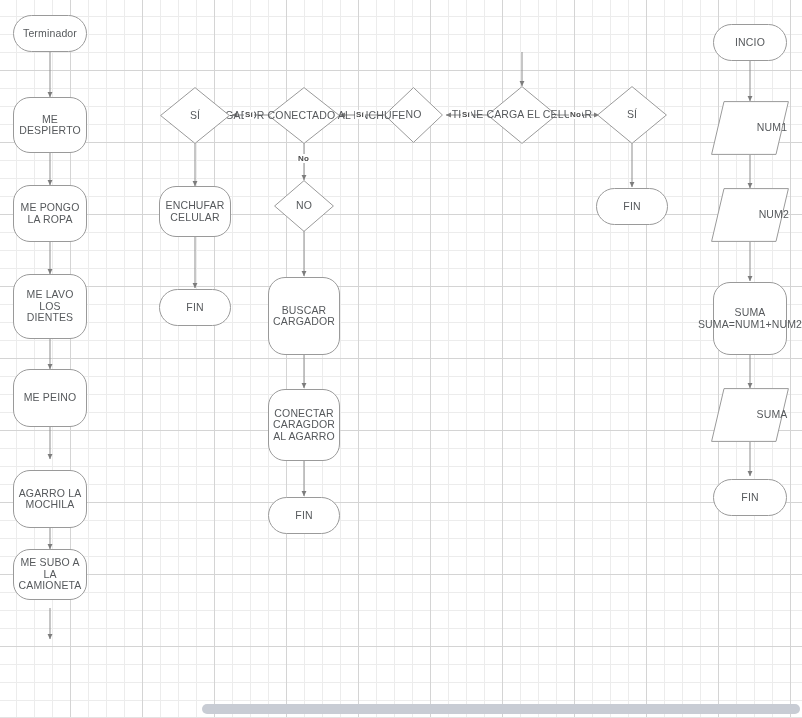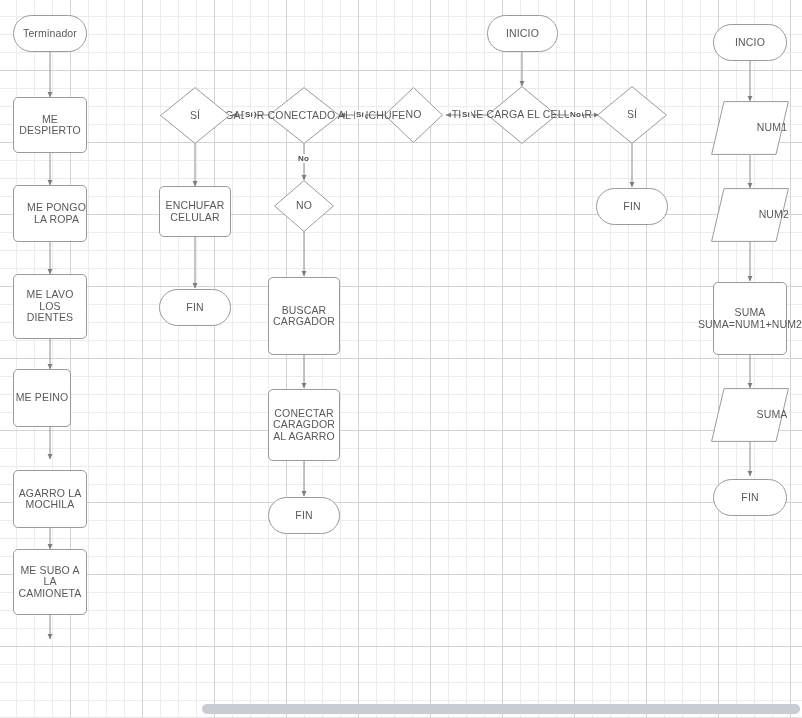--- a/index.html
+++ b/index.html
@@ -33,21 +33,21 @@
     background:#ffffff;
     color:#56595c;
     font-size:10.5px;
     line-height:11.5px;
     letter-spacing:.15px;
     white-space:pre-line;
     z-index:3;
   }
   .process{
     border:1px solid #9a9a9a;
-    border-radius:5px;
+    border-radius:17px;
   }
   .terminator{
     border:1px solid #9a9a9a;
     border-radius:999px;
   }
   .io{
     border:none;
     background:transparent;
   }
   .io .io-label{position:relative;z-index:2;padding-left:44px;}
@@ -145,50 +145,47 @@
 
   <div class="node terminator" style="left:13px;top:15px;width:74px;height:37px;">
     <span>Terminador</span>
   </div>
 
   <div class="node process" style="left:13px;top:97px;width:74px;height:56px;">
     <span>ME
 DESPIERTO</span>
   </div>
 
-  <div class="node process" style="left:13px;top:185px;width:74px;height:57px;justify-content:flex-end;">
+  <div class="node process" style="left:13px;top:185px;width:74px;height:57px;">
     <span>ME PONGO
 LA ROPA</span>
   </div>
 
   <div class="node process" style="left:13px;top:274px;width:74px;height:65px;">
     <span>ME LAVO
 LOS
 DIENTES</span>
   </div>
 
-  <div class="node process" style="left:13px;top:369px;width:58px;height:58px;">
+  <div class="node process" style="left:13px;top:369px;width:74px;height:58px;">
     <span>ME PEINO</span>
   </div>
 
   <div class="node process" style="left:13px;top:470px;width:74px;height:58px;">
     <span>AGARRO LA
 MOCHILA</span>
   </div>
 
-  <div class="node process" style="left:13px;top:549px;width:74px;height:66px;">
+  <div class="node process" style="left:13px;top:549px;width:74px;height:51px;">
     <span>ME SUBO A
 LA
 CAMIONETA</span>
   </div>
 
 
-  <div class="node terminator" style="left:487px;top:15px;width:71px;height:37px;">
-    <span>INICIO</span>
-  </div>
 
   <div class="node decision" style="left:487px;top:86px;width:70px;height:58px;">
     <svg class="dec-shape" viewBox="0 0 70 58" preserveAspectRatio="none">
       <polygon points="35,0.6 69.4,29 35,57.4 0.6,29" fill="#ffffff" stroke="#9a9a9a" stroke-width="1"></polygon>
     </svg>
     <span class="dec-label overflow-label">TIENE CARGA
 EL CELULAR</span>
   </div>
 
   <div class="node decision" style="left:597px;top:86px;width:70px;height:58px;">

